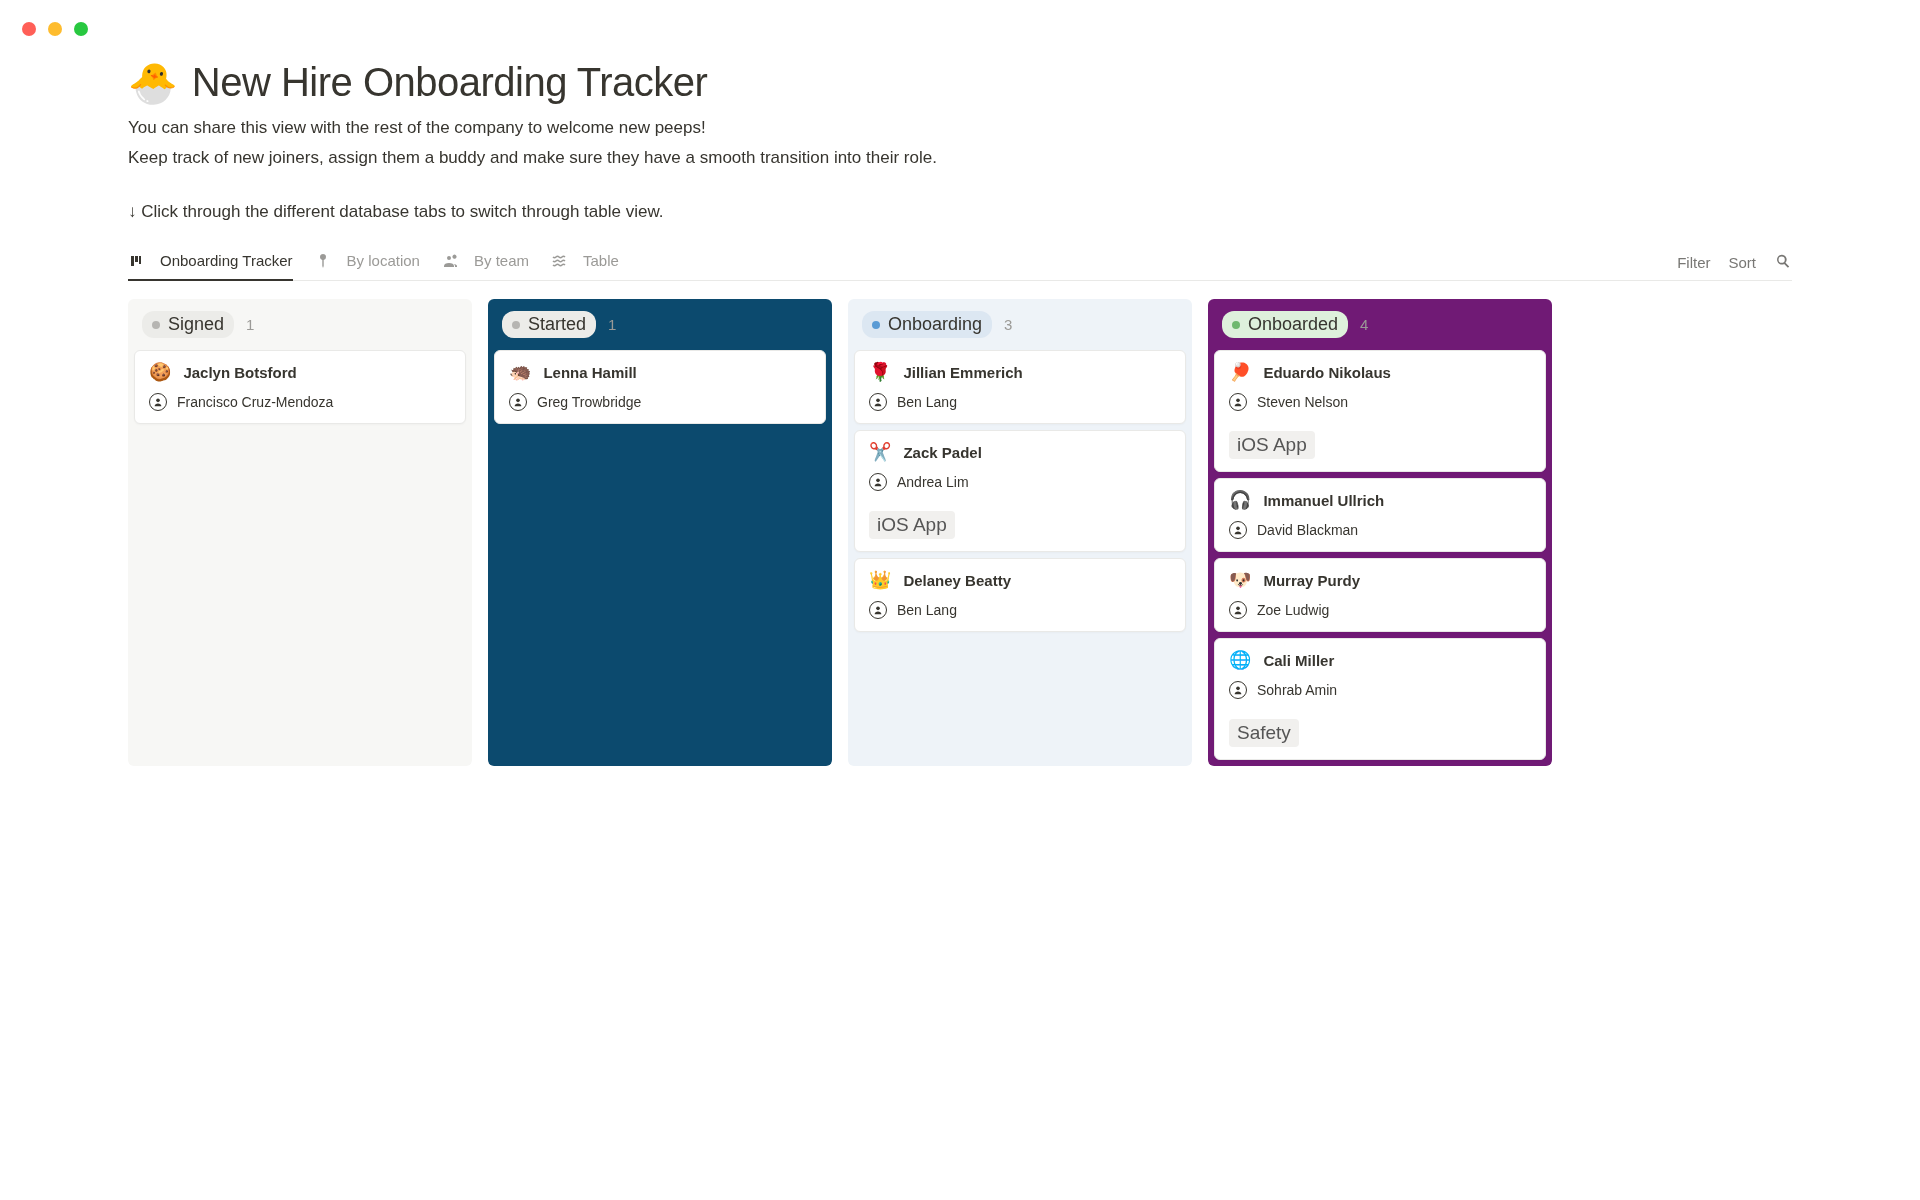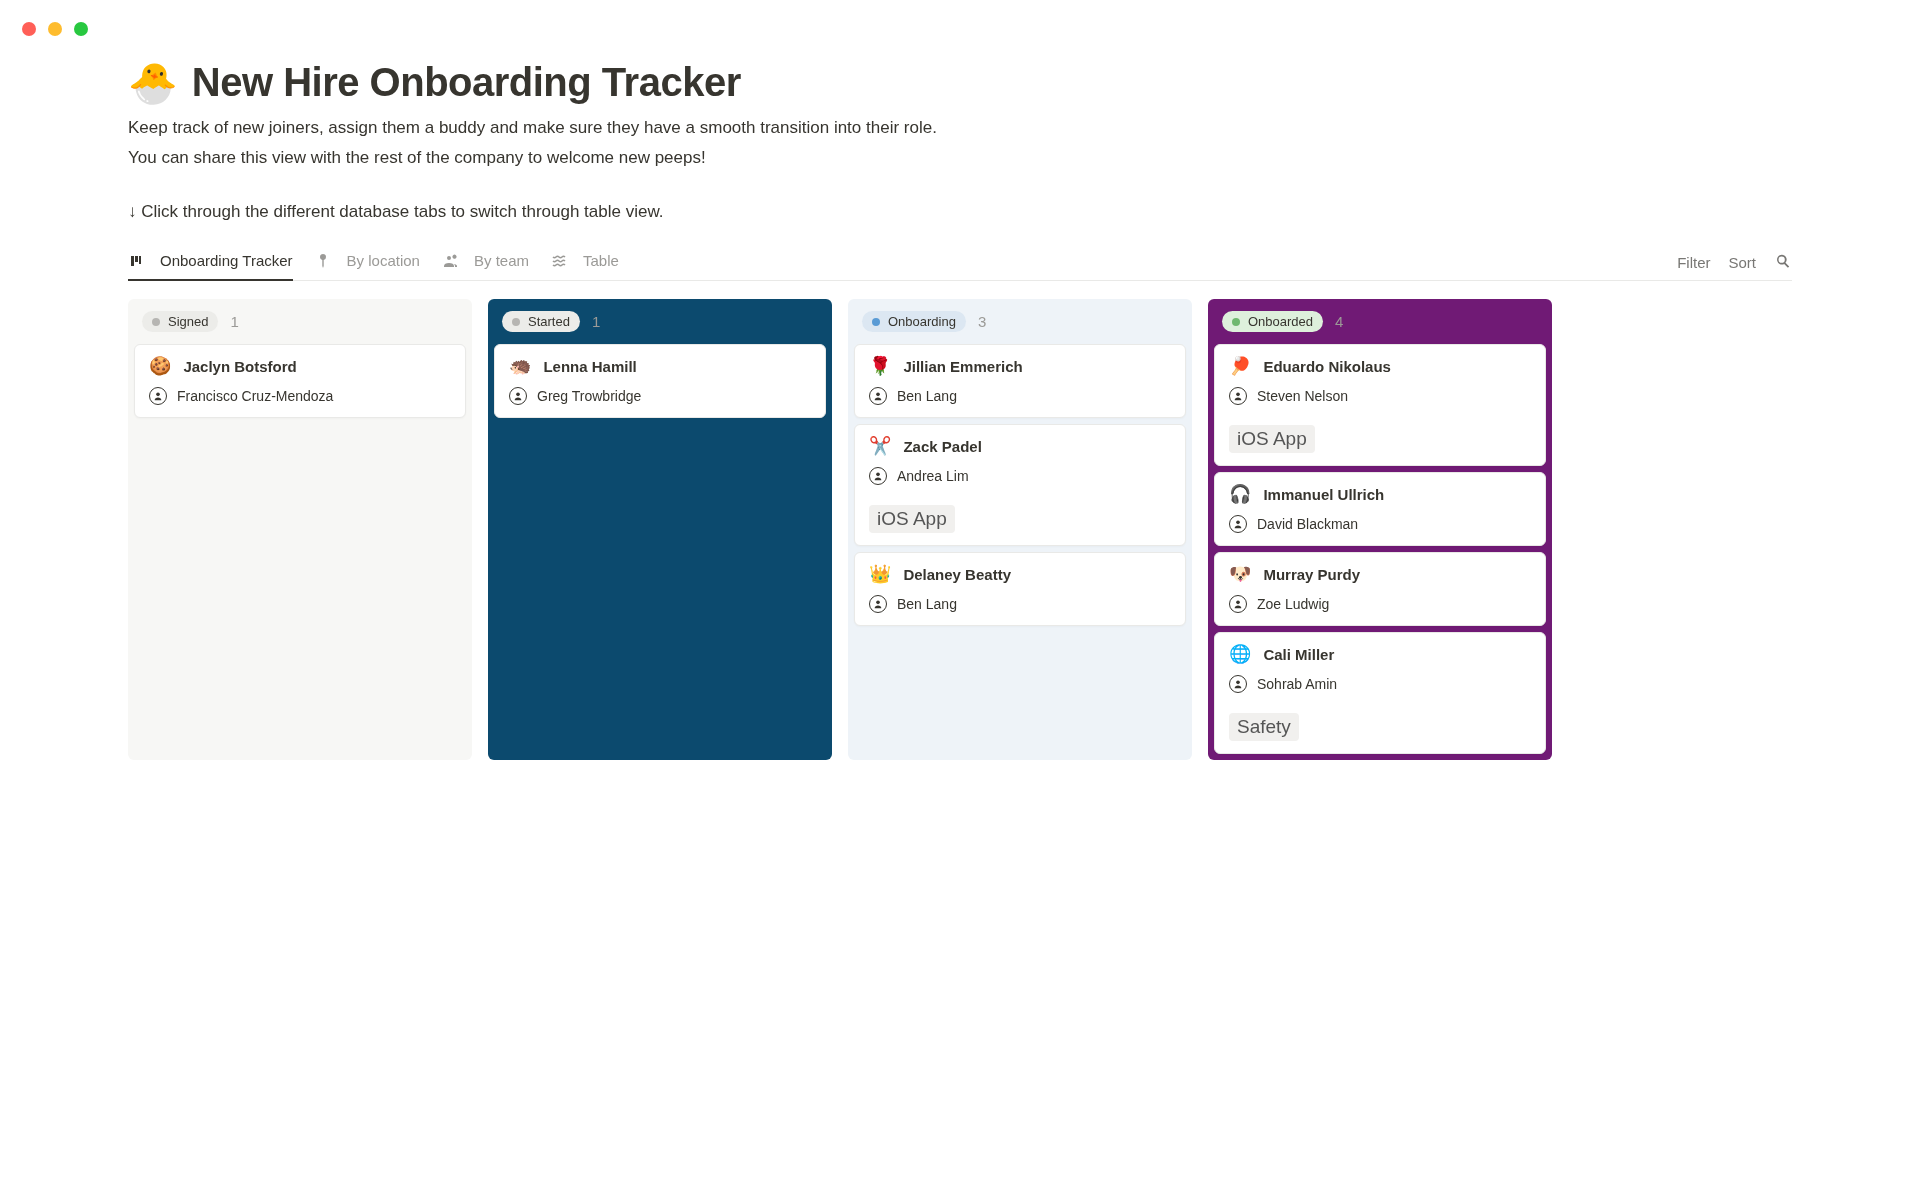--- a/index.html
+++ b/index.html
@@ -18,21 +18,21 @@
 .traffic-light { width: 14px; height: 14px; border-radius: 50%; }
 .tl-red { background: #ff5f57; }
 .tl-yellow { background: #febc2e; }
 .tl-green { background: #28c840; }
 
 .page { padding: 24px 128px 0 128px; }
 
 
 .page-title-row { display: flex; align-items: center; gap: 14px; margin-bottom: 10px; }
 .page-emoji { font-size: 40px; line-height: 1; }
-.page-title { font-size: 40px; font-weight: 700; letter-spacing: -0.5px; }
+.page-title { font-size: 40px; font-weight: 400; letter-spacing: -0.5px; }
 
 .page-desc { font-size: 17px; color: #37352f; line-height: 1.5; margin-bottom: 4px; }
 .page-hint { font-size: 17px; color: #37352f; margin-top: 32px; margin-bottom: 22px; }
 
 
 .tabs-row { display: flex; align-items: center; border-bottom: 1px solid #e9e9e7; position: relative; }
 .tabs { display: flex; gap: 22px; }
 .tab { display: flex; align-items: center; gap: 16px; padding: 8px 0 10px 0; font-size: 15px; color: #9b9a97; cursor: pointer; border-bottom: 2px solid transparent; margin-bottom: -1px; }
 .tab.active { color: #37352f; font-weight: 500; border-bottom-color: #37352f; }
 .tab-icon { width: 16px; height: 16px; display: inline-flex; align-items: center; justify-content: center; }
@@ -45,21 +45,21 @@
 
 
 .board { display: flex; gap: 16px; padding-top: 18px; }
 .column { width: 344px; border-radius: 6px; padding: 6px; }
 .col-signed { background: #f7f7f5; }
 .col-started { background: #0c4a6e; }
 .col-onboarding { background: #eef3f8; }
 .col-onboarded { background: #701a75; }
 
 .col-header { display: flex; align-items: center; gap: 12px; padding: 6px 8px 12px 8px; }
-.status-chip { display: inline-flex; align-items: center; gap: 8px; padding: 3px 10px; border-radius: 12px; font-size: 13px; }
+.status-chip { display: inline-flex; align-items: center; gap: 8px; padding: 3px 10px; border-radius: 12px; font-size: 18px; }
 .status-dot { width: 8px; height: 8px; border-radius: 50%; display: inline-block; }
 .chip-signed { background: #ecece9; } .chip-signed .status-dot { background: #b6b5b2; }
 .chip-started { background: #ecece9; } .chip-started .status-dot { background: #b6b5b2; }
 .chip-onboarding { background: #dce7f2; } .chip-onboarding .status-dot { background: #5a9bd5; }
 .chip-onboarded { background: #def0dc; } .chip-onboarded .status-dot { background: #6fb86f; }
 .col-count { color: #9b9a97; font-size: 15px; }
 
 .cards { display: flex; flex-direction: column; gap: 6px; }
 .card { background: #fff; border: 1px solid #e9e9e7; border-radius: 6px; padding: 12px 14px; cursor: pointer; box-shadow: 0 1px 2px rgba(15,15,15,0.03); }
 .card-title-row { display: flex; align-items: center; gap: 12px; margin-bottom: 12px; }
@@ -78,22 +78,22 @@
   <div class="traffic-light tl-yellow"></div>
   <div class="traffic-light tl-green"></div>
 </div>
 
 <div class="page">
 
   <div class="page-title-row">
     <span class="page-emoji">🐣</span>
     <h1 class="page-title">New Hire Onboarding Tracker</h1>
   </div>
+  <p class="page-desc">You can share this view with the rest of the company to welcome new peeps!</p>
   <p class="page-desc">Keep track of new joiners, assign them a buddy and make sure they have a smooth transition into their role.</p>
-  <p class="page-desc">You can share this view with the rest of the company to welcome new peeps!</p>
   <p class="page-hint">↓ Click through the different database tabs to switch through table view.</p>
 
   <div class="tabs-row">
     <div class="tabs">
       <div class="tab active">
         <span class="tab-icon">
           <svg viewBox="0 0 16 16">
               <path d="M3 3h3v10H3V3zm4 0h3v6H7V3zm4 0h2v8h-2V3z"></path>
             </svg>
         </span>

